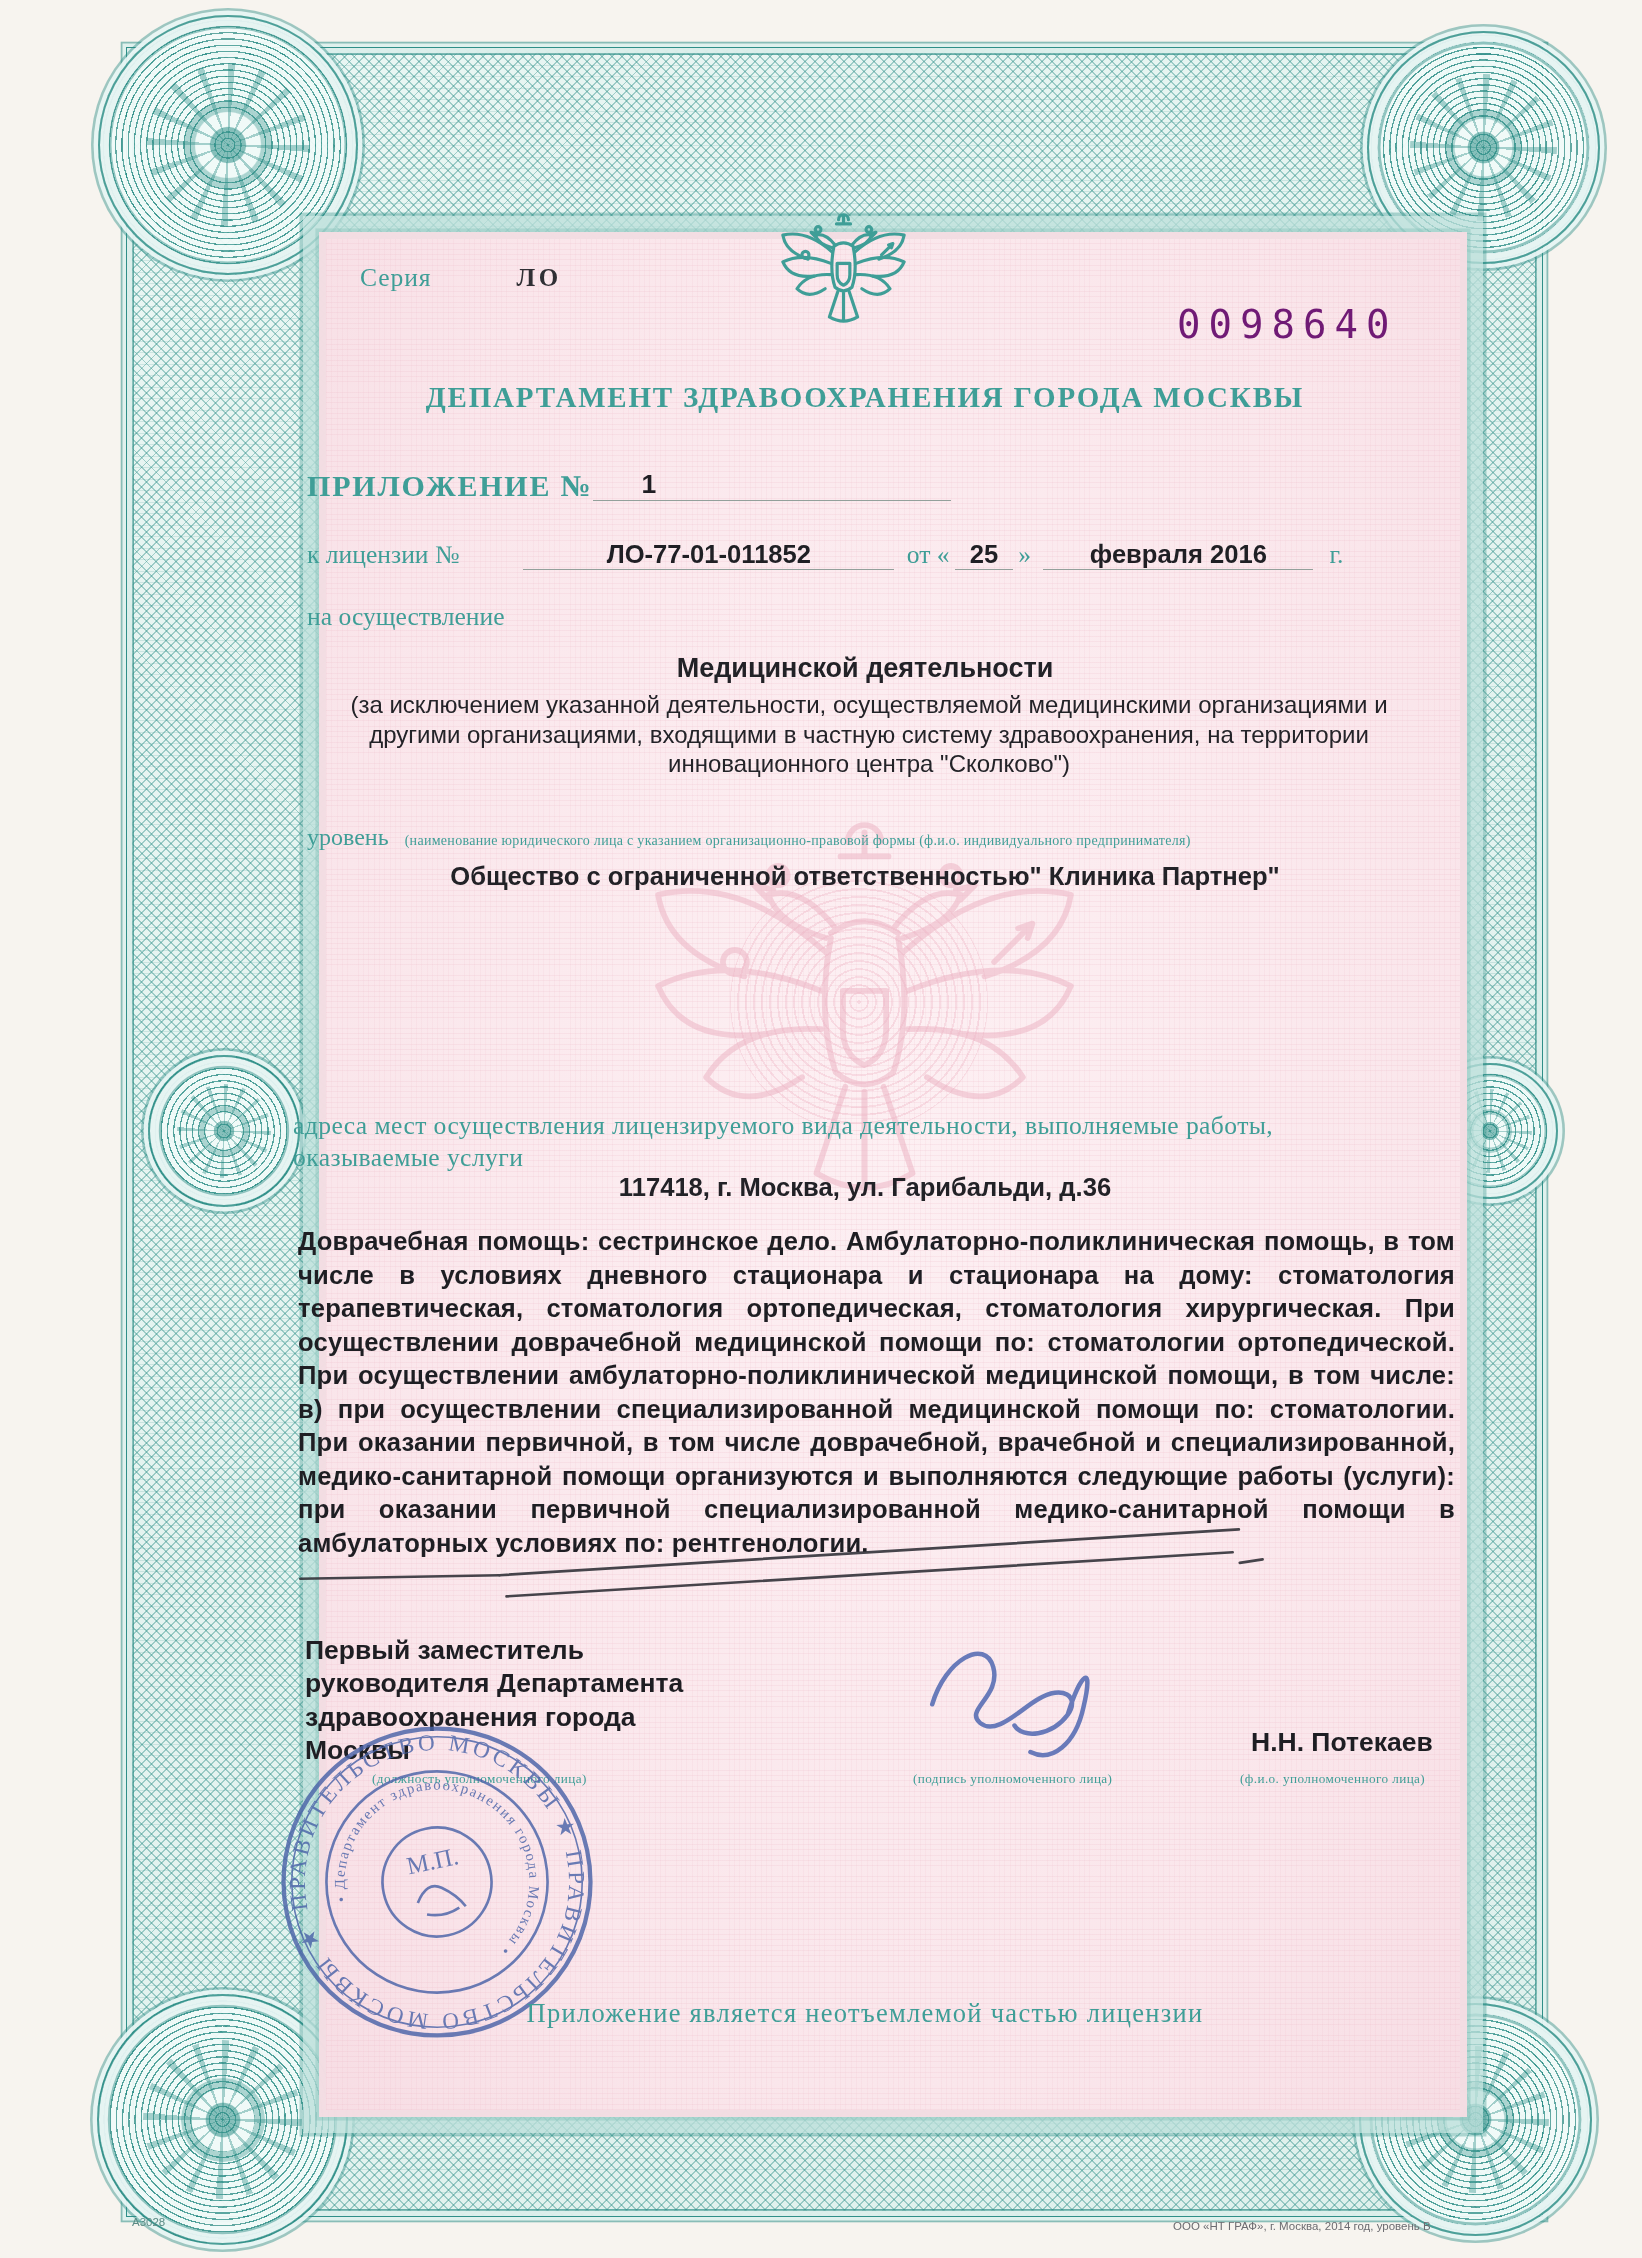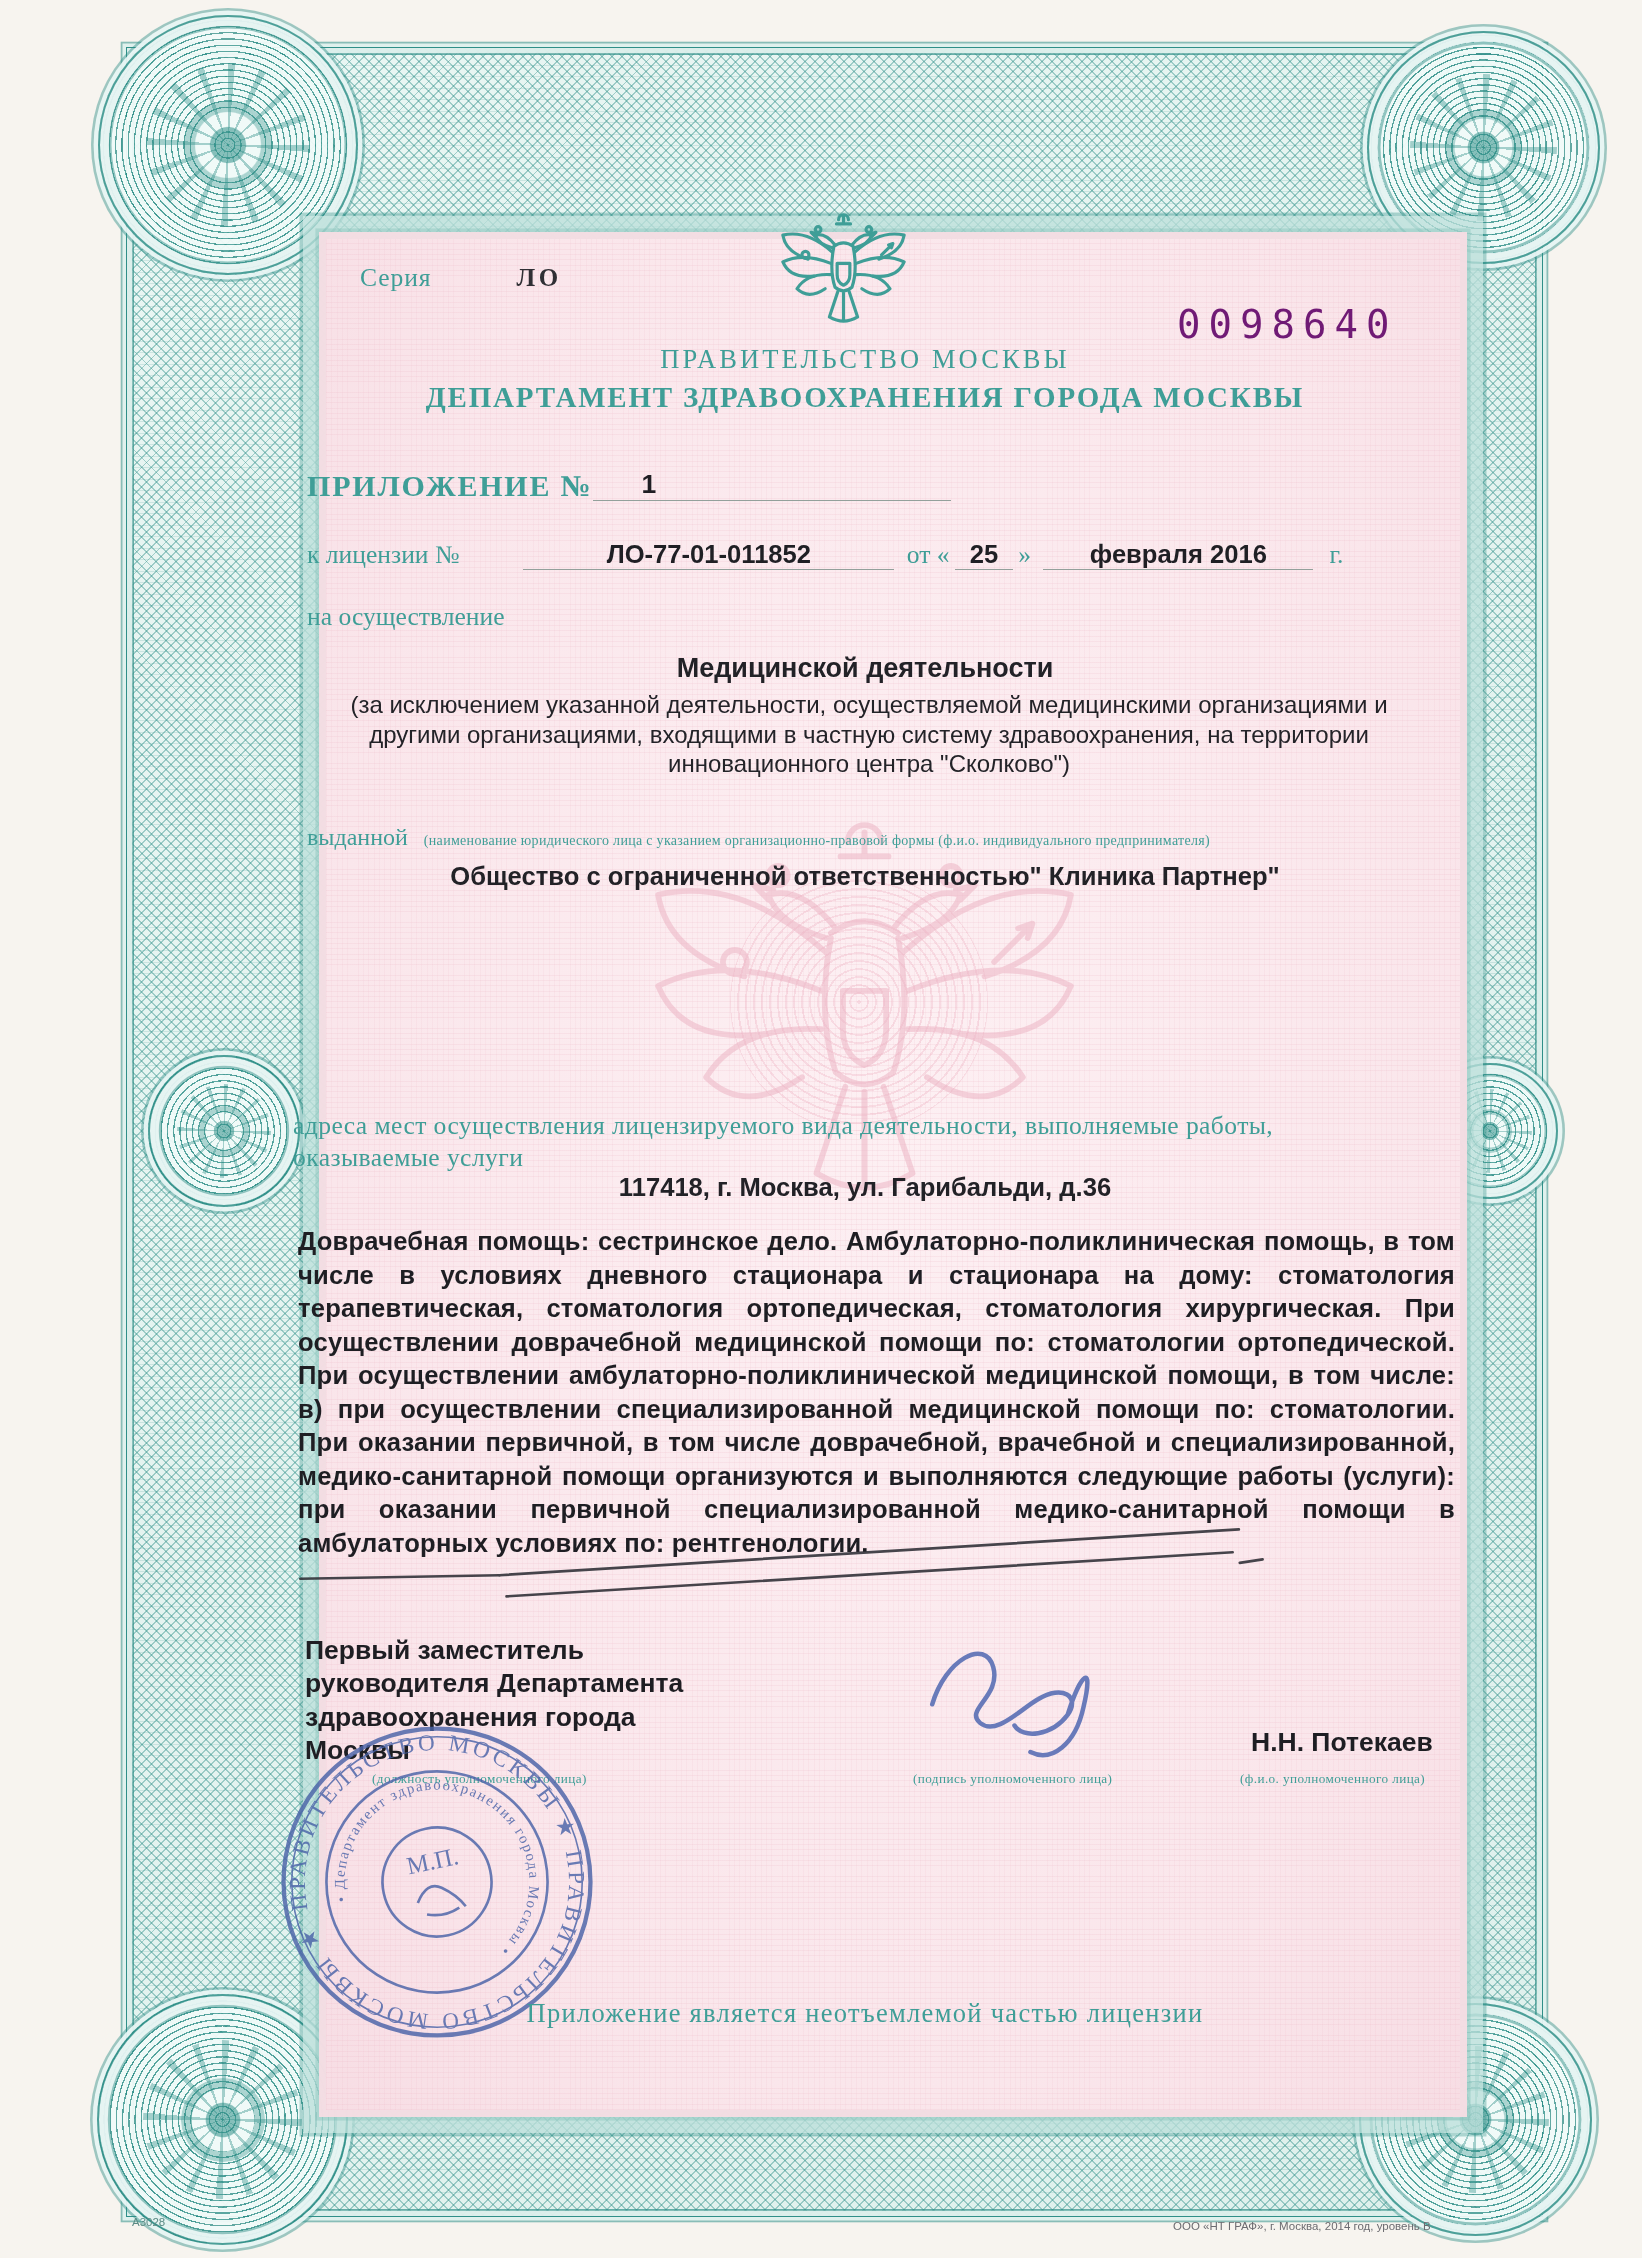--- a/index.html
+++ b/index.html
@@ -182,21 +182,20 @@
   <svg class="emblem-top" viewBox="0 0 200 180">
     <use href="#dheagle" stroke-width="4.5"></use>
   </svg>
 
   <div class="abs series-row">
     <span class="teal serif series-label">Серия</span>
     <span class="serif series-value">ЛО</span>
   </div>
   <div class="abs form-number">0098640</div>
 
-  <div class="abs center-block teal serif gov1">ПРАВИТЕЛЬСТВО МОСКВЫ</div>
   <div class="abs center-block teal serif gov2">ДЕПАРТАМЕНТ ЗДРАВООХРАНЕНИЯ ГОРОДА МОСКВЫ</div>
 
   <div class="abs attach-row">
     <span class="teal serif attach-label">ПРИЛОЖЕНИЕ №</span>
     <span class="fillcell attach-cell">1</span>
   </div>
 
   <div class="abs license-row">
     <span class="teal serif lbl">к лицензии №</span>
     <span class="fillcell lic-cell">ЛО-77-01-011852</span>
@@ -206,21 +205,21 @@
     <span class="fillcell my-cell">февраля 2016</span>
     <span class="teal serif lbl g-lbl">г.</span>
   </div>
 
   <div class="abs teal serif na-osushch">на осуществление</div>
 
   <div class="abs center-block sans ink activity-title">Медицинской деятельности</div>
   <div class="abs sans activity-note">(за исключением указанной деятельности, осуществляемой медицинскими организациями и другими организациями, входящими в частную систему здравоохранения, на территории инновационного центра "Сколково")</div>
 
   <div class="abs issued-row">
-    <span class="teal serif issued-label">выданной</span>
+    <span class="teal serif issued-label">уровень</span>
     <span class="teal serif tiny">(наименование юридического лица с указанием организационно-правовой формы  (ф.и.о. индивидуального предпринимателя)</span>
   </div>
 
   <div class="abs center-block sans org-name ink">Общество с ограниченной ответственностью" Клиника Партнер"</div>
 
   <div class="abs teal serif addresses-label">адреса мест осуществления лицензируемого вида деятельности, выполняемые работы, оказываемые услуги</div>
   <div class="abs center-block sans address-value ink">117418, г. Москва, ул. Гарибальди, д.36</div>
 
   <div class="abs sans works-text">Доврачебная помощь: сестринское дело. Амбулаторно-поликлиническая помощь, в том числе в условиях дневного стационара и стационара на дому: стоматология терапевтическая, стоматология ортопедическая, стоматология хирургическая. При осуществлении доврачебной медицинской помощи по: стоматологии ортопедической. При осуществлении амбулаторно-поликлинической медицинской помощи, в том числе: в) при осуществлении специализированной медицинской помощи по: стоматологии. При оказании первичной, в том числе доврачебной, врачебной и специализированной, медико-санитарной помощи организуются и выполняются следующие работы (услуги): при оказании первичной специализированной медико-санитарной помощи в амбулаторных условиях по: рентгенологии.</div>
 

